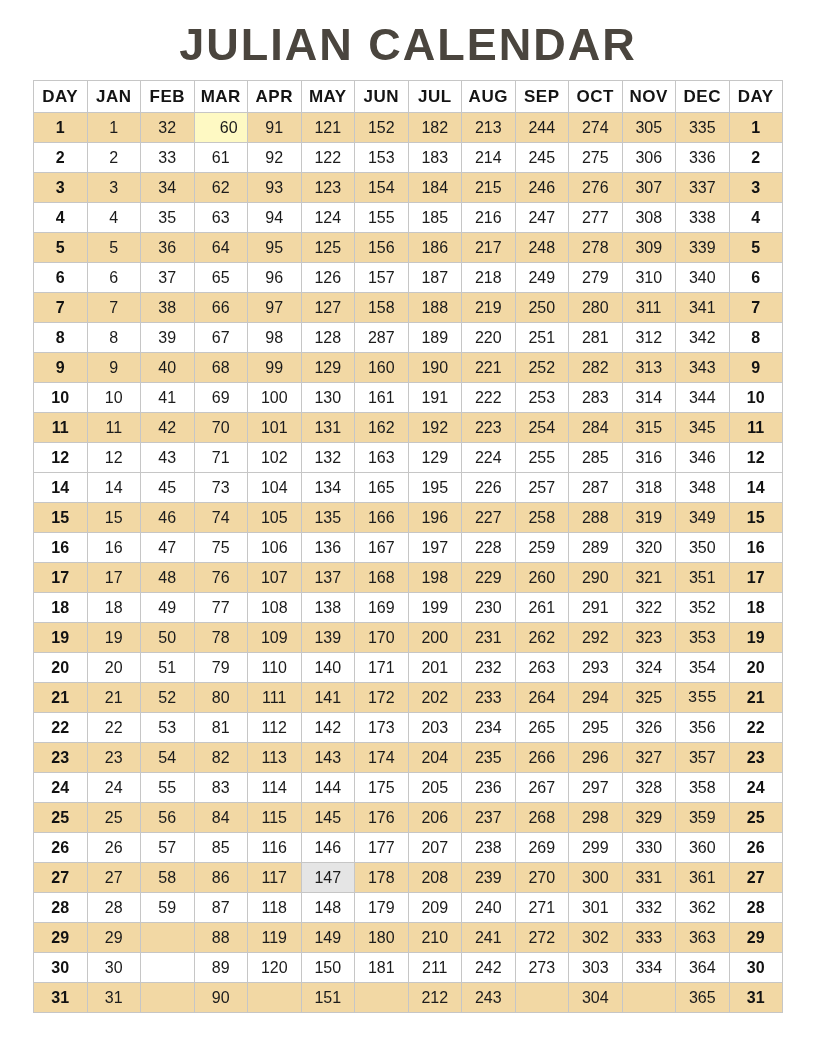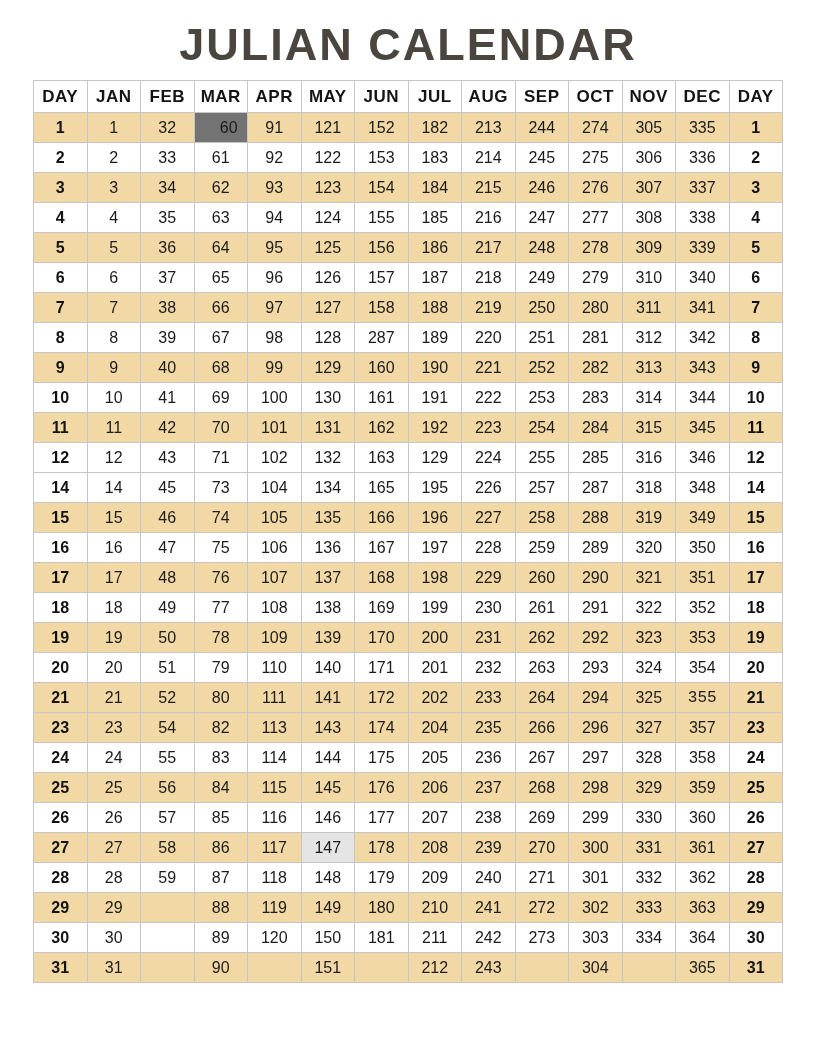--- a/index.html
+++ b/index.html
@@ -84,21 +84,21 @@
           <th>NOV</th>
           <th>DEC</th>
           <th>DAY</th>
         </tr>
     </thead>
     <tbody>
         <tr class="row-odd">
           <td class="day-col" style="background: rgb(242, 216, 164);">1</td>
           <td style="background: rgb(242, 216, 164);">1</td>
           <td style="background: rgb(242, 216, 164);">32</td>
-          <td style="background: #737373; padding-left: 16px;">60</td>
+          <td style="background: #fef9c3; padding-left: 16px;">60</td>
           <td style="background: rgb(242, 216, 164);">91</td>
           <td style="background: rgb(242, 216, 164);">121</td>
           <td style="background: rgb(242, 216, 164);">152</td>
           <td style="background: rgb(242, 216, 164);">182</td>
           <td style="background: rgb(242, 216, 164);">213</td>
           <td style="background: rgb(242, 216, 164);">244</td>
           <td style="background: rgb(242, 216, 164);">274</td>
           <td style="background: rgb(242, 216, 164);">305</td>
           <td style="background: rgb(242, 216, 164);">335</td>
           <td class="day-col" style="background: rgb(242, 216, 164);">1</td>
@@ -400,20 +400,36 @@
           <td style="background: rgb(242, 216, 164);">141</td>
           <td style="background: rgb(242, 216, 164);">172</td>
           <td style="background: rgb(242, 216, 164);">202</td>
           <td style="background: rgb(242, 216, 164);">233</td>
           <td style="background: rgb(242, 216, 164);">264</td>
           <td style="background: rgb(242, 216, 164);">294</td>
           <td style="background: rgb(242, 216, 164);">325</td>
           <td style="background: rgb(242, 216, 164); font-family: Liberation Mono, monospace;">355</td>
           <td class="day-col" style="background: rgb(242, 216, 164);">21</td>
         </tr>
+        <tr class="row-even">
+          <td class="day-col">22</td>
+          <td>22</td>
+          <td>53</td>
+          <td>81</td>
+          <td>112</td>
+          <td>142</td>
+          <td>173</td>
+          <td>203</td>
+          <td>234</td>
+          <td>265</td>
+          <td>295</td>
+          <td>326</td>
+          <td>356</td>
+          <td class="day-col">22</td>
+        </tr>
         <tr class="row-odd">
           <td class="day-col" style="background: rgb(242, 216, 164);">23</td>
           <td style="background: rgb(242, 216, 164);">23</td>
           <td style="background: rgb(242, 216, 164);">54</td>
           <td style="background: rgb(242, 216, 164);">82</td>
           <td style="background: rgb(242, 216, 164);">113</td>
           <td style="background: rgb(242, 216, 164);">143</td>
           <td style="background: rgb(242, 216, 164);">174</td>
           <td style="background: rgb(242, 216, 164);">204</td>
           <td style="background: rgb(242, 216, 164);">235</td>

